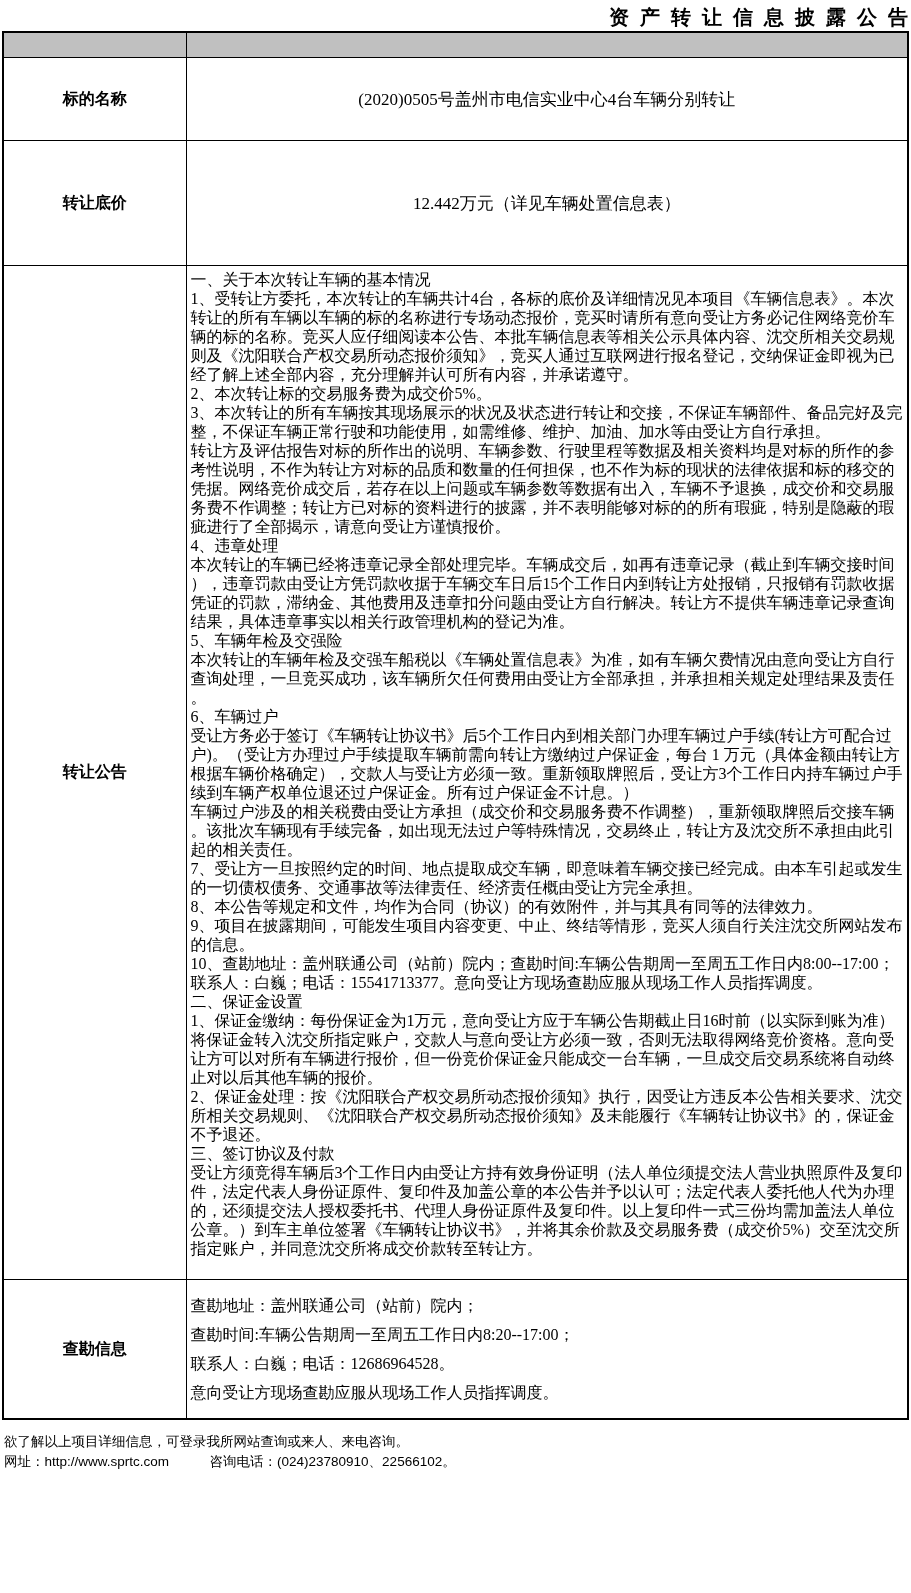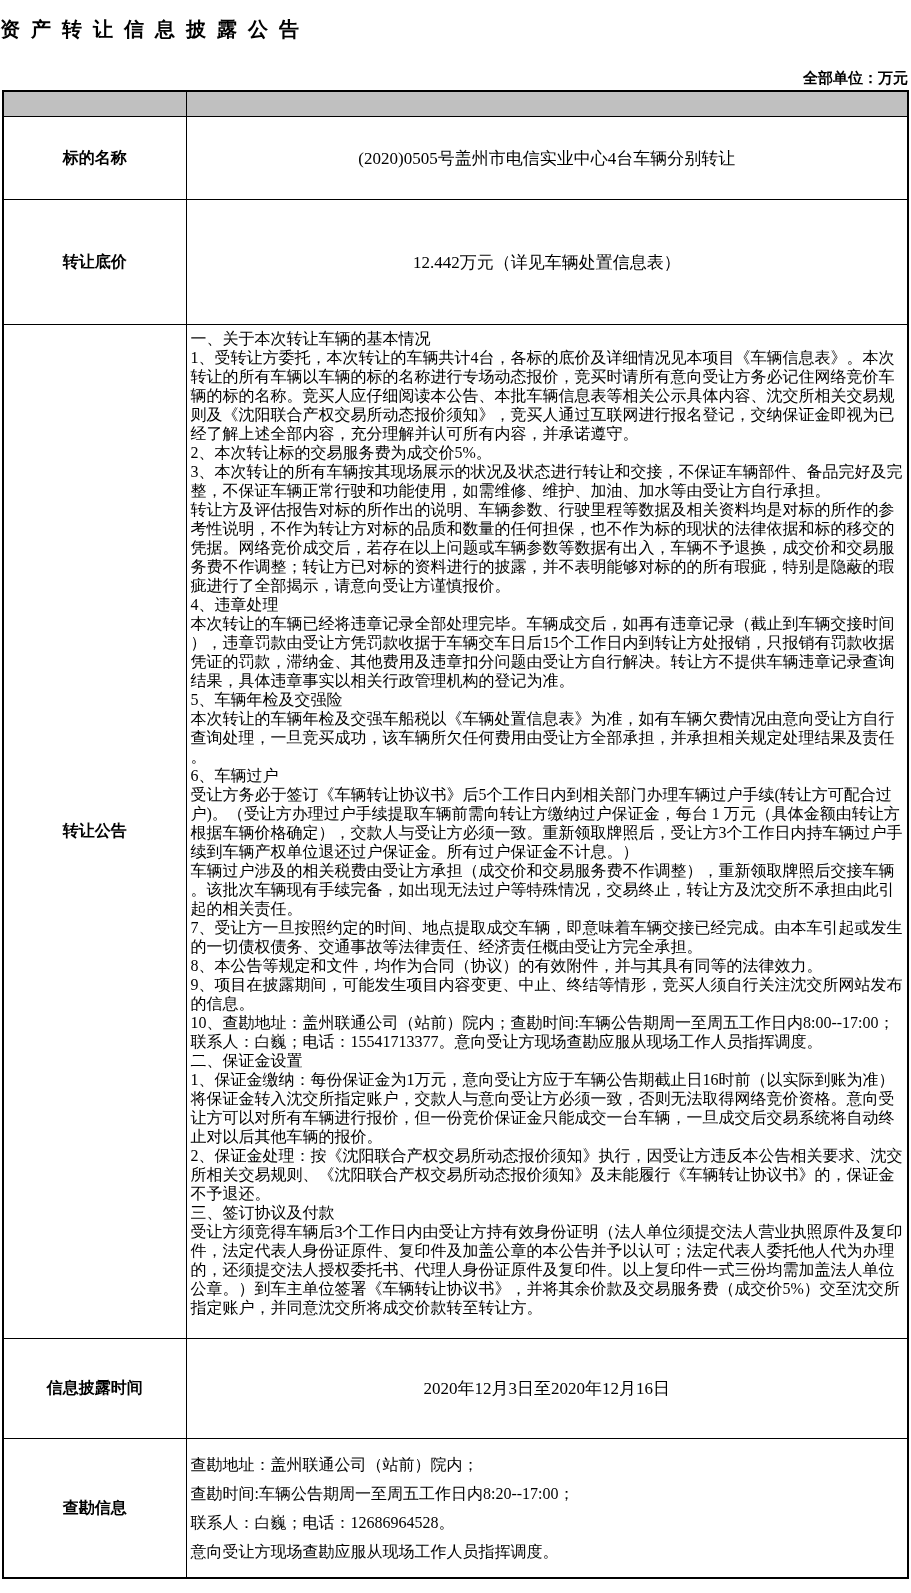--- a/index.html
+++ b/index.html
@@ -11,22 +11,22 @@
     font-family: "Liberation Serif", "DejaVu Serif", serif;
   }
   .page {
     position: relative;
     width: 911px;
     height: 1593px;
     overflow: hidden;
     background: #ffffff;
   }
   .doc-title {
-    padding-top: 16px;
-    text-align: left;
+    padding-top: 4px;
+    text-align: right;
     font-size: 20px;
     font-weight: bold;
     letter-spacing: 3px;
     font-family: "Liberation Serif", "DejaVu Serif", serif;
   }
   .unit-note {
     margin: 26px 3px 2px 0;
     text-align: right;
     font-size: 15px;
     font-weight: bold;
@@ -87,21 +87,20 @@
   }
   .footer div { white-space: pre; }
 </style>
 </head>
 <body>
 
 <div class="page">
 
   <div class="doc-title">资 产 转 让 信 息 披 露 公 告</div>
 
-  <div class="unit-note">全部单位：万元</div>
 
   <table class="disclosure">
     <colgroup>
       <col class="c-label">
       <col class="c-value">
     </colgroup>
 
     <tbody>
         <tr class="ghead">
       <td></td>
@@ -138,24 +137,20 @@
         <div class="para">9、项目在披露期间，可能发生项目内容变更、中止、终结等情形，竞买人须自行关注沈交所网站发布的信息。</div>
         <div class="para">10、查勘地址：盖州联通公司（站前）院内；查勘时间:车辆公告期周一至周五工作日内8:00--17:00；联系人：白巍；电话：15541713377。意向受让方现场查勘应服从现场工作人员指挥调度。</div>
         <div class="para">二、保证金设置</div>
         <div class="para">1、保证金缴纳：每份保证金为1万元，意向受让方应于车辆公告期截止日16时前（以实际到账为准）将保证金转入沈交所指定账户，交款人与意向受让方必须一致，否则无法取得网络竞价资格。意向受让方可以对所有车辆进行报价，但一份竞价保证金只能成交一台车辆，一旦成交后交易系统将自动终止对以后其他车辆的报价。</div>
         <div class="para">2、保证金处理：按《沈阳联合产权交易所动态报价须知》执行，因受让方违反本公告相关要求、沈交所相关交易规则、《沈阳联合产权交易所动态报价须知》及未能履行《车辆转让协议书》的，保证金不予退还。</div>
         <div class="para">三、签订协议及付款</div>
         <div class="para">受让方须竞得车辆后3个工作日内由受让方持有效身份证明（法人单位须提交法人营业执照原件及复印件，法定代表人身份证原件、复印件及加盖公章的本公告并予以认可；法定代表人委托他人代为办理的，还须提交法人授权委托书、代理人身份证原件及复印件。以上复印件一式三份均需加盖法人单位公章。）到车主单位签署《车辆转让协议书》，并将其余价款及交易服务费（成交价5%）交至沈交所指定账户，并同意沈交所将成交价款转至转让方。</div>
       </td>
     </tr>
 
-    <tr>
-      <td class="label" style="height:91px">信息披露时间</td>
-      <td class="value-center">2020年12月3日至2020年12月16日</td>
-    </tr>
 
     <tr>
       <td class="label" style="height:130px">查勘信息</td>
       <td class="survey">
         <div>查勘地址：盖州联通公司（站前）院内；</div>
         <div>查勘时间:车辆公告期周一至周五工作日内8:20--17:00；</div>
         <div>联系人：白巍；电话：12686964528。</div>
         <div>意向受让方现场查勘应服从现场工作人员指挥调度。</div>
       </td>
     </tr>

